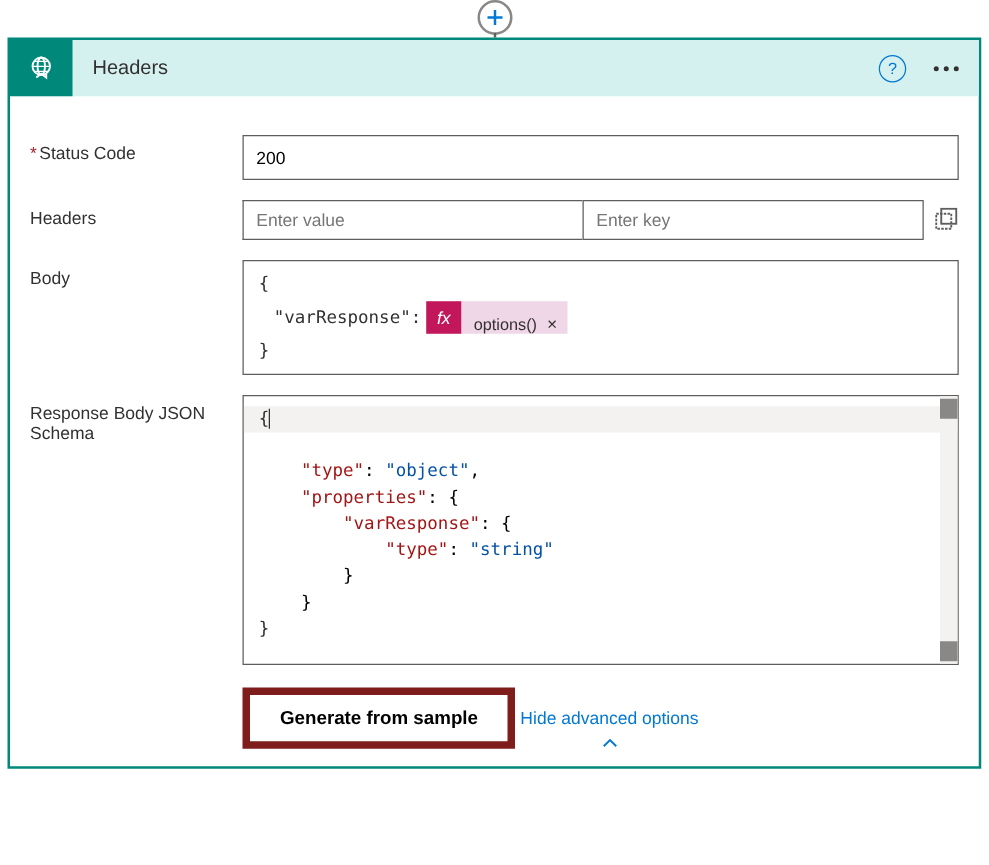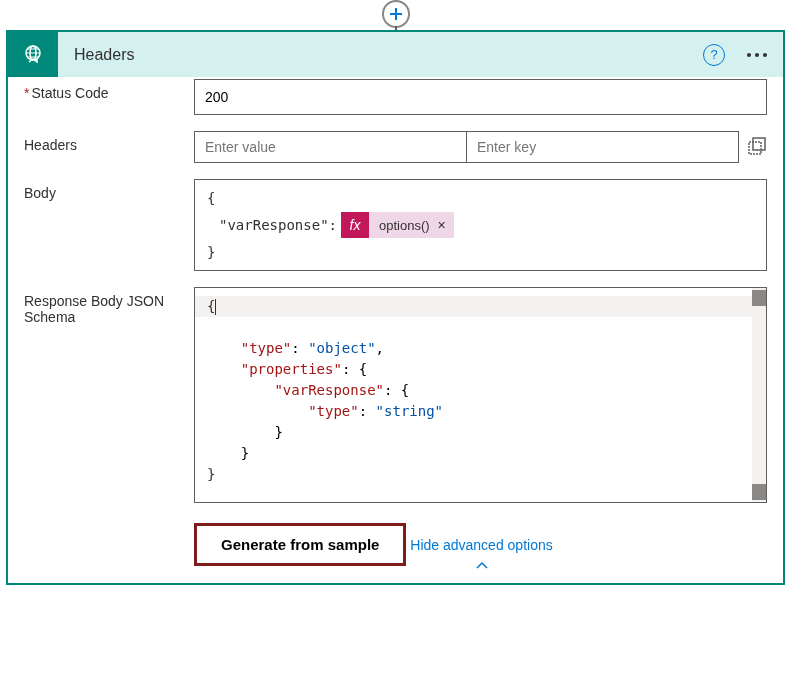--- a/index.html
+++ b/index.html
@@ -85,21 +85,21 @@
       cursor: pointer;
       padding: 4px;
     }
     .more-menu span {
       width: 4px;
       height: 4px;
       background: #323130;
       border-radius: 50%;
     }
     .card-body {
-      padding: 2px 16px 14px 16px;
+      padding: 31px 16px 14px 16px;
     }
     .form-row {
       display: flex;
       align-items: flex-start;
       margin-bottom: 16px;
     }
     .form-label {
       width: 170px;
       flex-shrink: 0;
       padding-top: 6px;
@@ -156,21 +156,21 @@
     }
     .body-line1, .body-line3 { color: #323130; }
     .body-line2 {
       display: flex;
       align-items: center;
       margin: 6px 0;
       padding-left: 12px;
     }
     .token {
       display: inline-flex;
-      align-items: center;
+      align-items: flex-end;
       background: #f0d7e8;
       margin-left: 4px;
       padding-right: 8px;
       height: 26px;
     }
     .token-fx {
       width: 28px;
       height: 26px;
       background: #c2185b;
       color: #fff;
@@ -229,21 +229,21 @@
     .scrollbar-thumb {
       position: absolute;
       right: 0;
       width: 14px;
       background: #8a8886;
     }
     .k { color: #a31515; }
     .kw { color: #0451a5; }
     .p { color: #000; }
     .generate-button {
-      border: 3px solid #7f1d1d;
+      border: 6px solid #7f1d1d;
       background: #fff;
       padding: 10px 24px;
       font-size: 15px;
       font-family: inherit;
       cursor: pointer;
       font-weight: 600;
       margin-left: 170px;
     }
     .hide-advanced {
       color: #0078d4;

